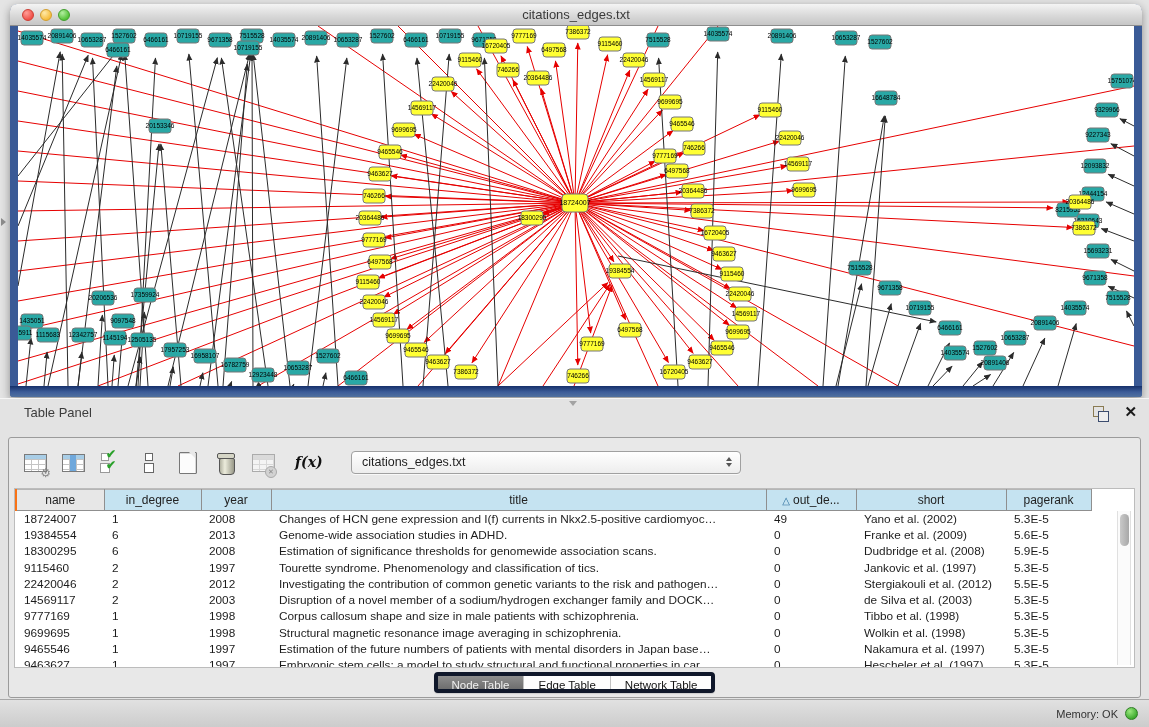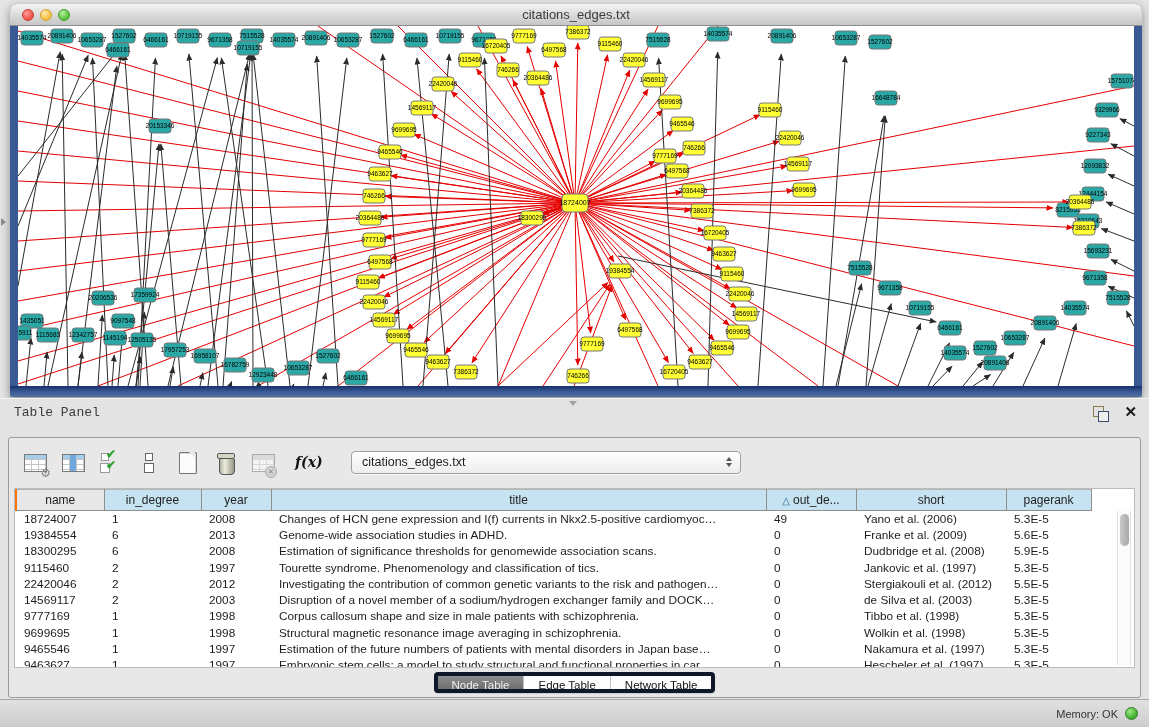--- a/index.html
+++ b/index.html
@@ -28,21 +28,21 @@
 
   
   .edge-arrow { position:absolute; left:1px; top:218px; width:0; height:0;
     border-top:4px solid transparent; border-bottom:4px solid transparent; border-left:5px solid #8a8a8a; }
 
   
   .table-panel { position:absolute; left:0; top:398px; width:1149px; height:329px;
     background:#e3e3e3; border-top:1px solid #f6f6f6; }
   .divider-handle { position:absolute; left:569px; top:2px; width:0; height:0;
     border-left:4px solid transparent; border-right:4px solid transparent; border-top:5px solid #a3a3a3; }
-  .panel-title { position:absolute; left:14px; top:6px; font-size:13px; color:#3c3c3c;font-family:Liberation Mono, monospace; }
+  .panel-title { position:absolute; left:24px; top:6px; font-size:13px; color:#3c3c3c; }
   .panel-float { position:absolute; right:40px; top:7px; width:16px; height:16px; }
   .panel-float::before { content:""; position:absolute; left:0; top:0; width:9px; height:9px;
     border:1px solid #8a7b52; background:transparent; }
   .panel-float::after { content:""; position:absolute; right:0; bottom:0; width:9px; height:9px;
     border:1px solid #3c4c6e; background:#eee; }
   .panel-close { position:absolute; right:12px; top:4px; font-size:15px; font-weight:bold; color:#1a1a1a; cursor:default; }
 
   .panel-frame { position:absolute; left:8px; top:38px; width:1133px; height:261px;
     border:1px solid #9b9b9b; border-radius:3px; background:#e8e8e8; }
 
@@ -592,21 +592,21 @@
               <th>pagerank</th>
             </tr>
           </thead>
         <tbody>
             <tr>
               <td>18724007</td>
               <td>1</td>
               <td>2008</td>
               <td>Changes of HCN gene expression and I(f) currents in Nkx2.5-positive cardiomyoc…</td>
               <td>49</td>
-              <td>Yano et al. (2006)</td>
+              <td>Yano et al. (2002)</td>
               <td>5.3E-5</td>
             </tr>
             <tr>
               <td>19384554</td>
               <td>6</td>
               <td>2013</td>
               <td>Genome-wide association studies in ADHD.</td>
               <td>0</td>
               <td>Franke et al. (2009)</td>
               <td>5.6E-5</td>

